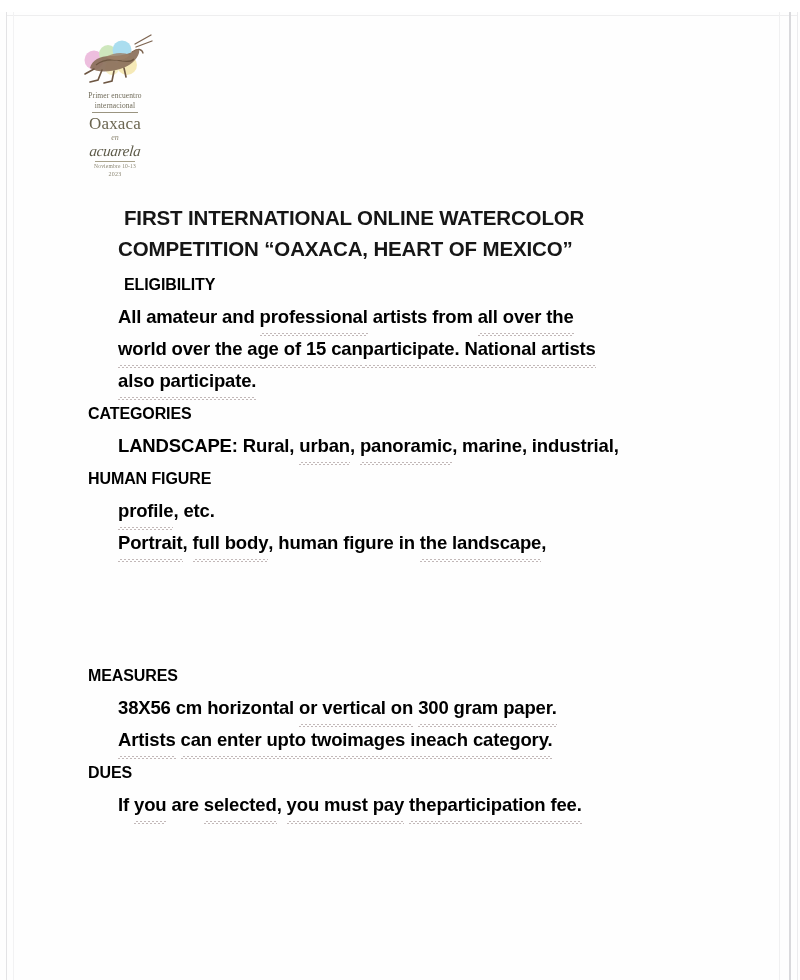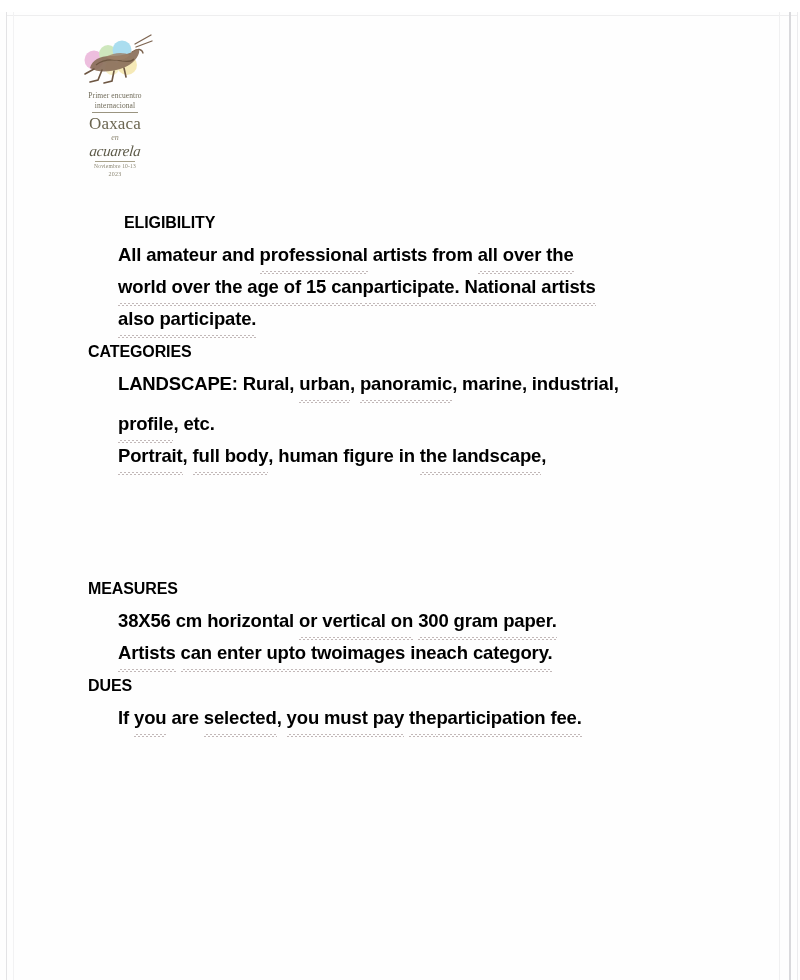--- a/index.html
+++ b/index.html
@@ -227,32 +227,37 @@
     <div class="logo-rule"></div>
     <div class="logo-oaxaca">Oaxaca</div>
     <div class="logo-en">en</div>
     <div class="logo-acuarela">acuarela</div>
     <div class="logo-rule2"></div>
     <div class="logo-date">Noviembre 10-13</div>
     <div class="logo-year">2023</div>
   </div>
 
   <div id="doc-body">
+    <div class="block title">
+      <span class="line ind">FIRST INTERNATIONAL ONLINE WATERCOLOR</span>
+      <span class="line">COMPETITION “OAXACA, HEART OF MEXICO”</span>
+    </div>
     <div class="gap-sm"></div>
     <div id="sections-host">
         <div class="heading ind">ELIGIBILITY</div>
         <div class="gap-xs"></div>
         <div class="para"><span>All amateur and </span><span class="sp">professional</span><span> artists from </span><span class="sp">all over the</span></div>
         <div class="para"><span class="sp">world over the age of 15 can </span><span class="sp">participate. National artists</span></div>
         <div class="para"><span class="sp">also participate.</span></div>
         <div class="gap-xs"></div>
         <div class="heading">CATEGORIES</div>
         <div class="gap-xs"></div>
         <div class="para"><span>LANDSCAPE: Rural, </span><span class="sp">urban</span><span>, </span><span class="sp">panoramic</span><span>, marine, industrial,</span></div>
         <div class="gap-xs"></div>
+        <div class="heading">HUMAN FIGURE</div>
         <div class="gap-xs"></div>
         <div class="para"><span class="sp">profile</span><span>, etc.</span></div>
         <div class="para"><span class="sp">Portrait</span><span>, </span><span class="sp">full body</span><span>, human figure in </span><span class="sp">the landscape</span><span>,</span></div>
         <div class="gap-xs"></div>
         <div class="gap-lg"></div>
         <div class="heading">MEASURES</div>
         <div class="gap-xs"></div>
         <div class="para"><span>38X56 cm horizontal </span><span class="sp">or vertical on</span><span> </span><span class="sp">300 gram paper.</span></div>
         <div class="para"><span class="sp">Artists</span><span> </span><span class="sp">can enter up </span><span class="sp">to two </span><span class="sp">images in </span><span class="sp">each category.</span></div>
         <div class="gap-xs"></div>

